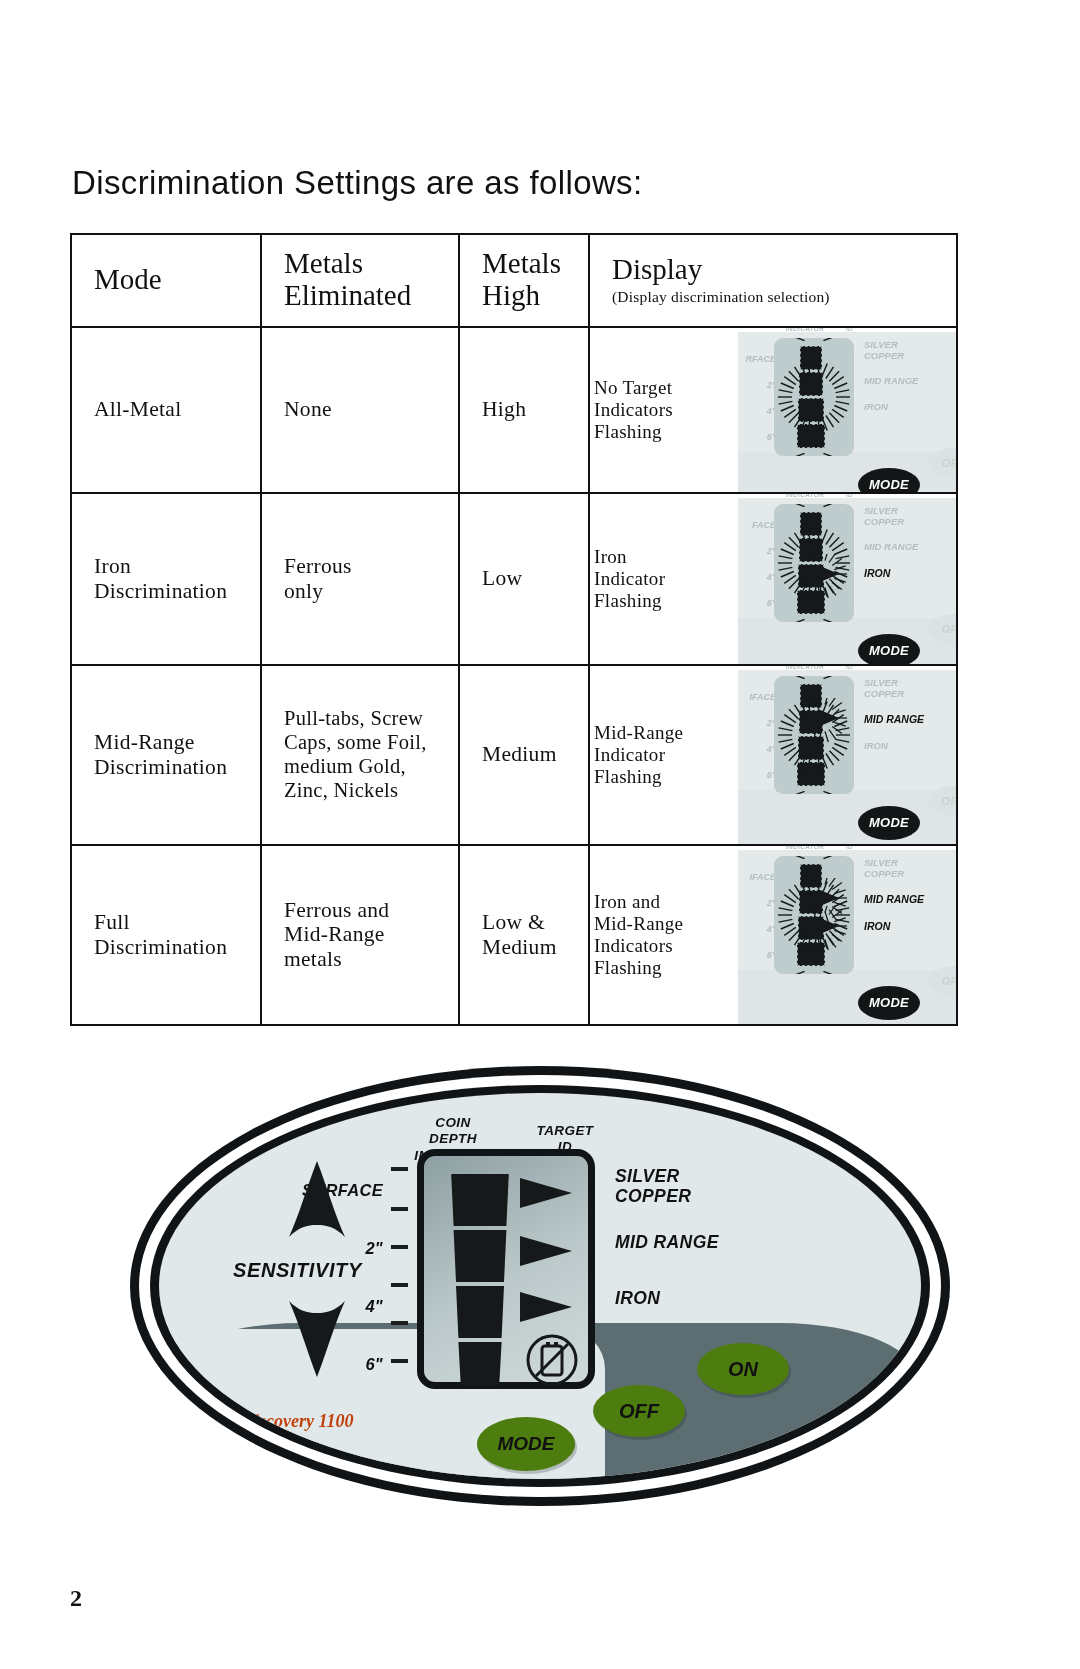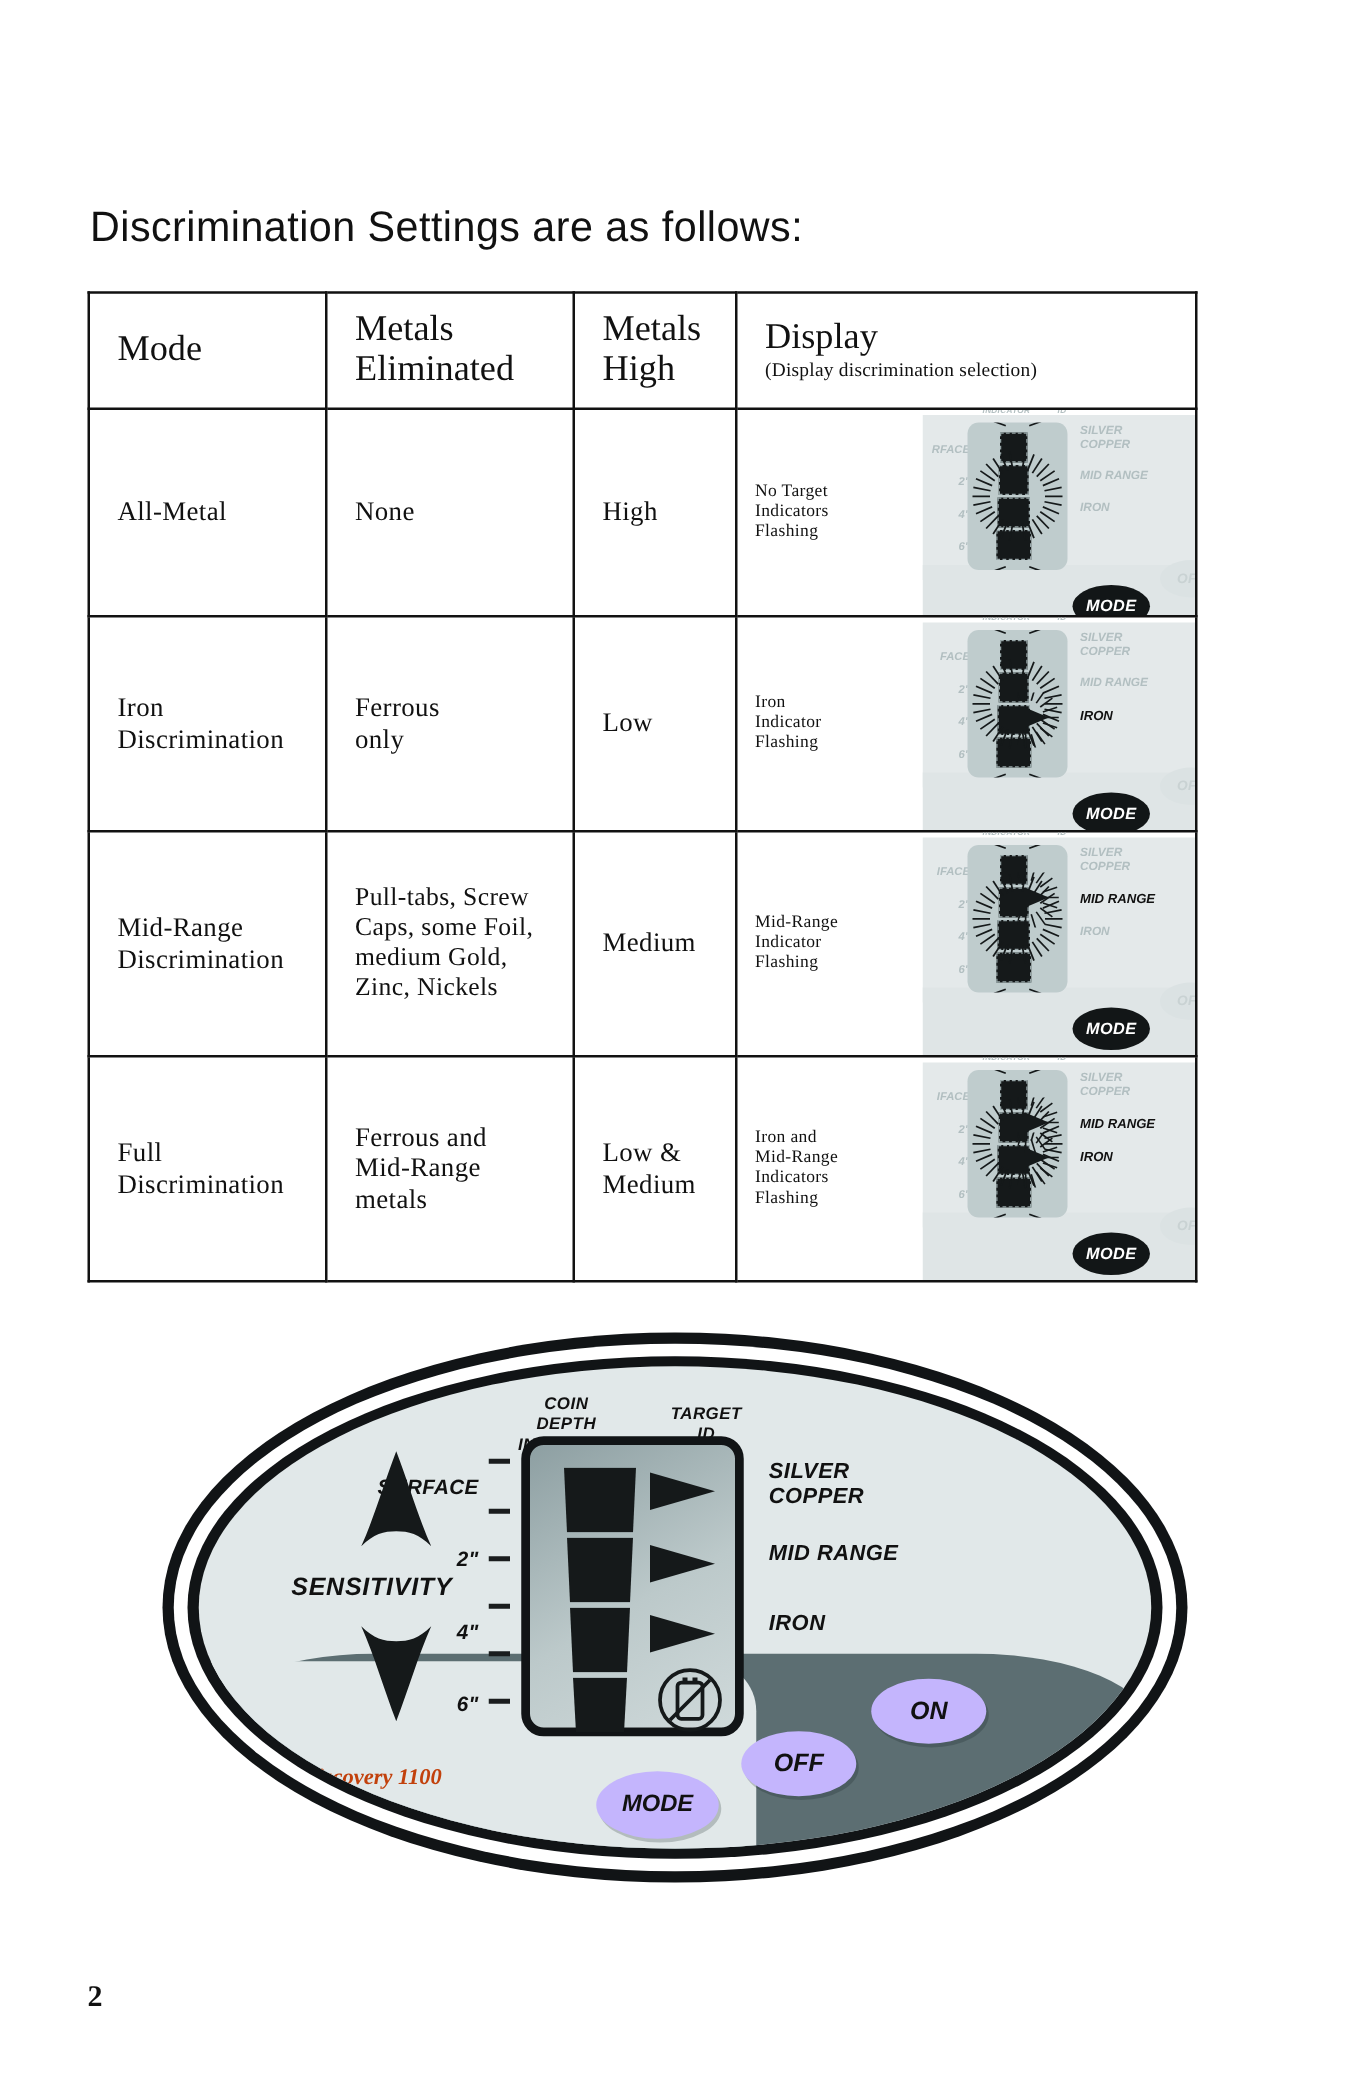--- a/index.html
+++ b/index.html
@@ -122,25 +122,25 @@
   .row-h3 { height: 180px; }
   .row-h4 { height: 180px; }
 
   .disp-cell {
     position: relative;
     padding: 0;
     overflow: hidden;
   }
   .disp-label {
     position: absolute;
-    left: 14px;
+    left: 4px;
     top: 50%;
     transform: translateY(-50%);
     font-family: "Liberation Serif", serif;
-    font-size: 14px;
+    font-size: 19px;
     line-height: 1.16;
     color: #111;
     letter-spacing: 0.3px;
     z-index: 5;
   }
 
   
   .mini {
     position: absolute;
     right: -12px;
@@ -356,21 +356,21 @@
   .model-label {
     position: absolute;
     font-family: "Liberation Serif", serif;
     font-style: italic;
     font-weight: bold;
     font-size: 18px;
     color: #c2410c;
   }
   .key {
     position: absolute;
-    background: #c4b5fd;
+    background: #4d7c0f;
     border-radius: 50%;
     font-family: "Liberation Sans", sans-serif;
     font-weight: bold;
     font-style: italic;
     color: #111;
     text-align: center;
     box-shadow: 2px 3px 0 rgba(20,30,33,0.22);
   }
 
   .page-num {

